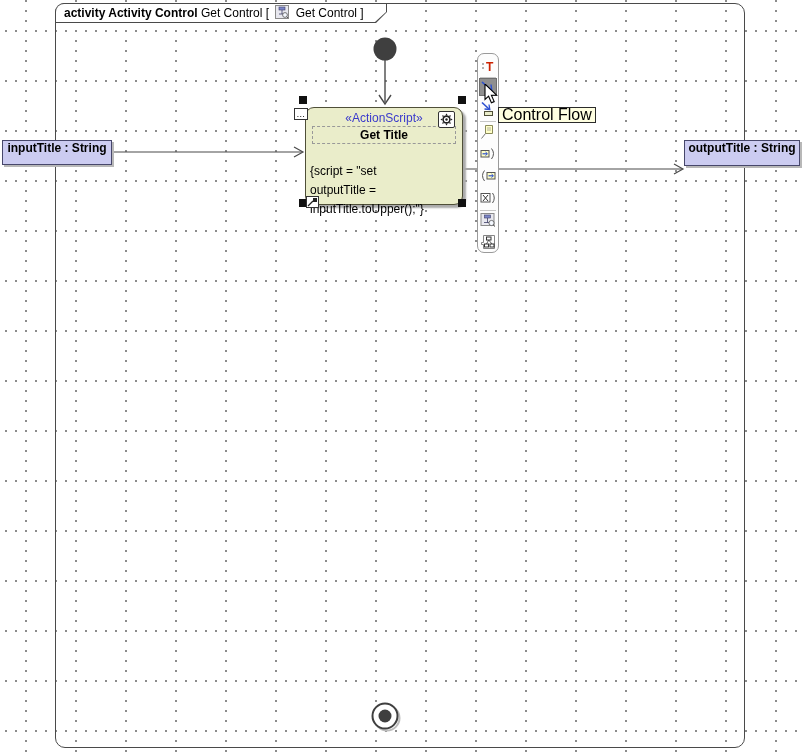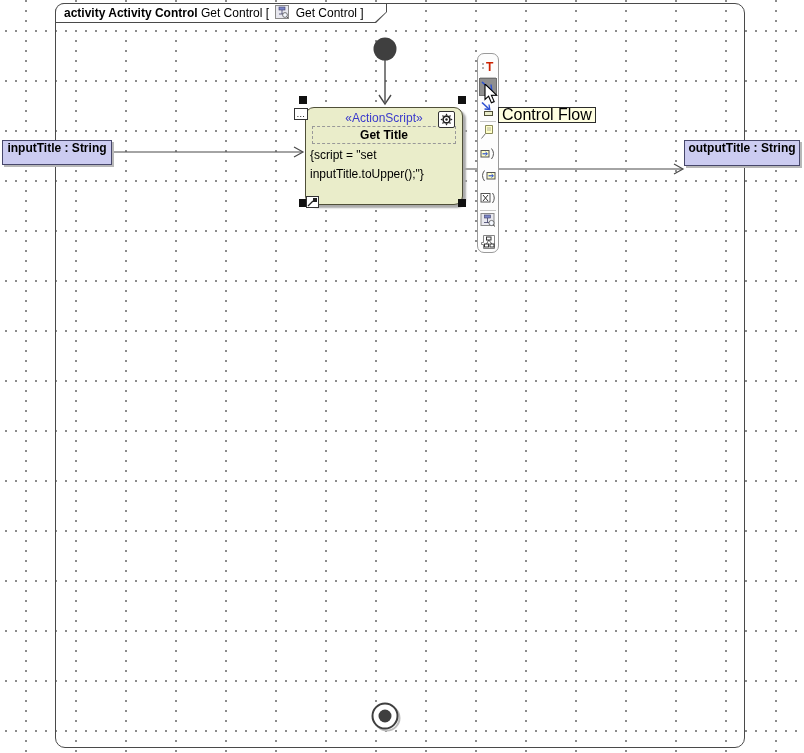--- a/index.html
+++ b/index.html
@@ -28,21 +28,21 @@
   
   .param{position:absolute;height:25px;background:#ccccf1;border:1px solid #47476b;
     box-shadow:2px 2px 0 #b8b8b8;display:flex;justify-content:center;
     font-weight:bold;box-sizing:border-box;}
   #param-in{left:2px;top:140px;width:110px;}
   #param-out{left:684px;top:140px;width:116px;height:26px;}
   .action{position:absolute;left:305px;top:107px;width:158px;height:98px;
     background:#eaedca;border:1px solid #4f4f38;border-radius:9px;
     box-shadow:3px 3px 2px #aaaaaa;box-sizing:border-box;}
   .action .stereo{color:#3a3acc;text-align:center;margin-top:3px;}
-  .action .namebox{border:1px dashed #999;margin:1px 6px 0 6px;text-align:center;
+  .action .namebox{border:1px dashed #999;margin:1px 6px 16px 6px;text-align:center;
     font-weight:bold;padding:1px 0;}
   .action .body{padding:2px 4px 0 4px;line-height:19px;}
   .handle{position:absolute;width:8px;height:8px;background:#111;}
   .mini-btn{position:absolute;background:#fff;border:1px solid #333;
     display:flex;align-items:center;justify-content:center;box-sizing:border-box;}
   #dots-btn{left:294px;top:108px;width:14px;height:12px;font-size:9px;line-height:6px;letter-spacing:.5px;}
   #expand-btn{left:306px;top:196px;width:13px;height:12px;}
   #gear-btn{left:438px;top:111px;width:17px;height:17px;border-radius:2px;}
   
   .toolbar{position:absolute;left:477px;top:53px;width:22px;height:200px;
@@ -105,20 +105,21 @@
   </div>
   <div id="param-out" class="param">
     <span>outputTitle : String</span>
   </div>
 
   <div class="action">
     <div class="stereo">«ActionScript»</div>
     <div class="namebox">Get Title</div>
     <div class="body">
       <div>{script = "set</div>
+      <div>outputTitle =</div>
       <div>inputTitle.toUpper();"}</div>
     </div>
   </div>
 
   <div class="handle" style="left:299px;top:96px"></div>
   <div class="handle" style="left:458px;top:96px"></div>
   <div class="handle" style="left:299px;top:199px"></div>
   <div class="handle" style="left:458px;top:199px"></div>
 
   <div id="dots-btn" class="mini-btn">…</div>

